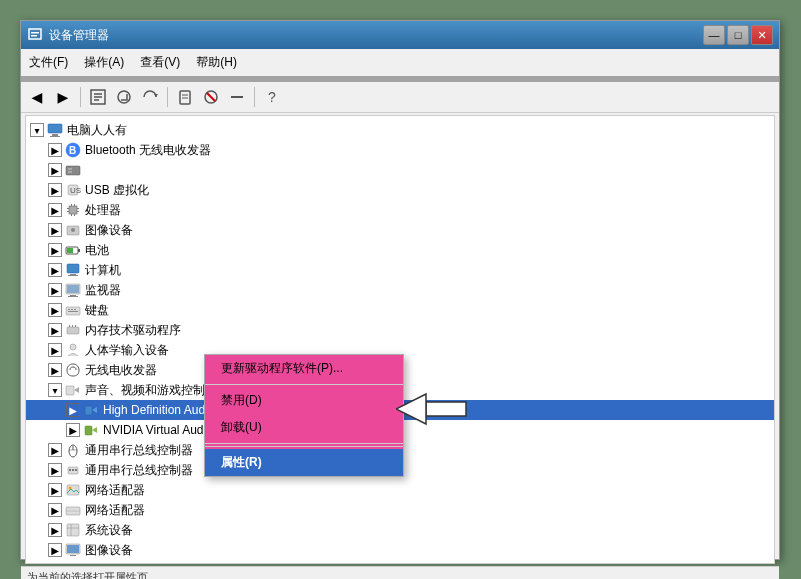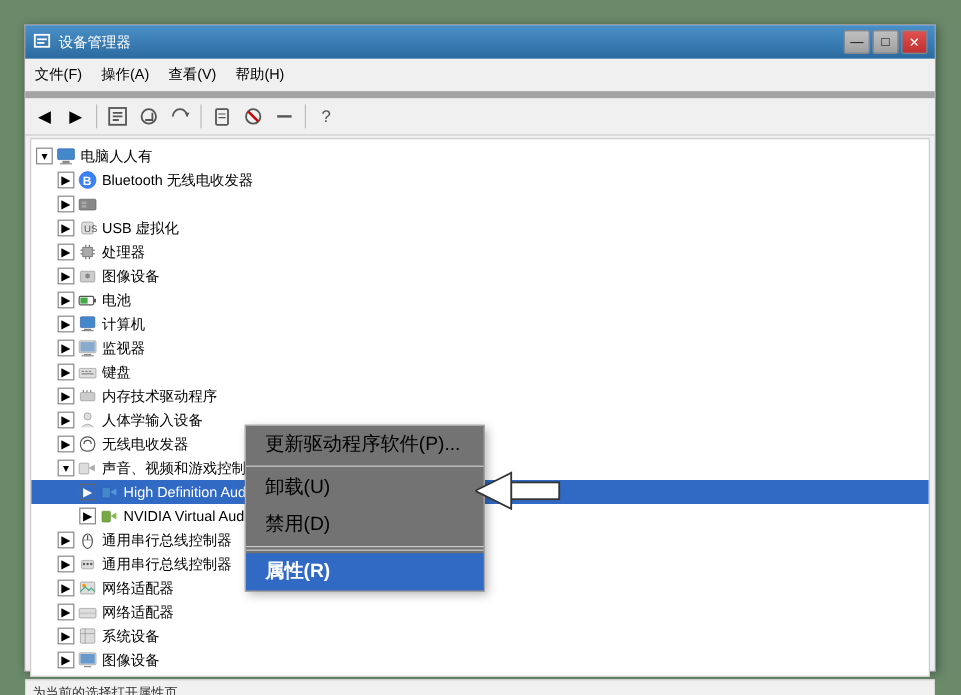--- a/index.html
+++ b/index.html
@@ -161,25 +161,25 @@
       padding: 0 6px;
       font-size: 11px;
       color: #333;
     }
     
     .context-menu {
       position: absolute;
       top: 238px;
       left: 178px;
       width: 200px;
-      background: #737373;
+      background: #ec4899;
       border: 1px solid #aaa;
       box-shadow: 3px 3px 8px rgba(0,0,0,0.3);
       z-index: 100;
-      font-size: 16px;
+      font-size: 12px;
     }
     .ctx-item {
       padding: 5px 16px;
       cursor: pointer;
       display: flex;
       align-items: center;
     }
     .ctx-item.selected-item {
       background: #316ac5;
       color: white;
@@ -528,22 +528,22 @@
                 <rect x="5" y="13" width="6" height="1" fill="#888"></rect>
               </svg>
           </span>
           <span>图像设备</span>
         </div>
       </div>
 
       <div class="context-menu">
         <div class="ctx-item">更新驱动程序软件(P)...</div>
         <div class="ctx-sep"></div>
+        <div class="ctx-item">禁用(D)</div>
         <div class="ctx-item">卸载(U)</div>
-        <div class="ctx-item">禁用(D)</div>
         <div class="ctx-sep"></div>
         <div class="ctx-sep"></div>
         <div class="ctx-item selected-item">属性(R)</div>
       </div>
 
       <div class="arrow-left">
         <svg viewBox="0 0 80 50" width="80" height="50">
 
           <rect x="30" y="18" width="40" height="14" fill="white" stroke="#333" stroke-width="1.5"></rect>
 

